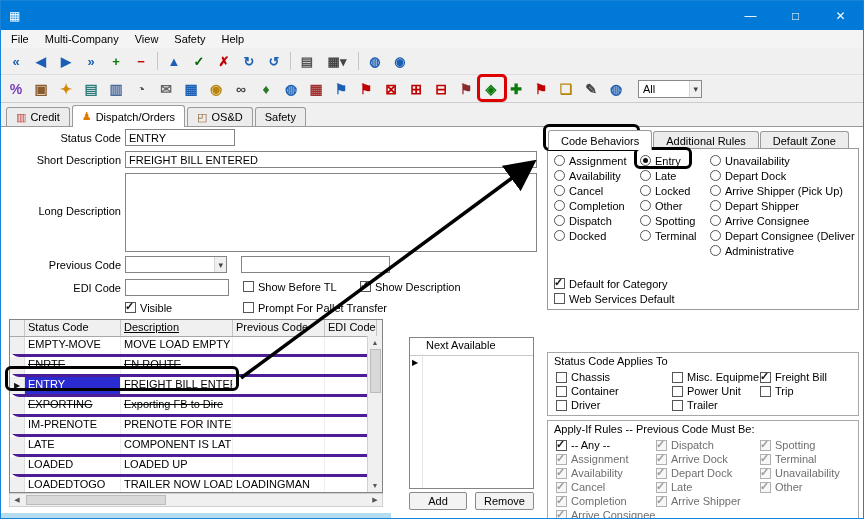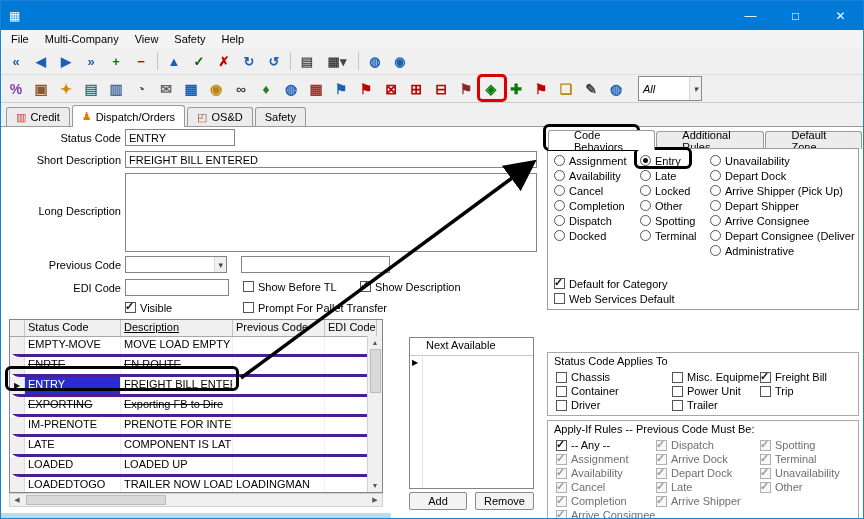--- a/index.html
+++ b/index.html
@@ -17,21 +17,21 @@
   .menubar{position:absolute;left:0;top:29px;width:100%;height:18px;background:#f4f4f4;display:flex;align-items:center;padding-left:2px;box-sizing:border-box;}
   .menuitem{padding:0 8px;}
   .toolbar{position:absolute;left:0;width:100%;background:#f0f0f0;display:flex;align-items:center;padding-left:4px;box-sizing:border-box;}
   .t1{top:47px;height:27px;border-bottom:1px solid #dedede;}
   .t2{top:74px;height:28px;border-bottom:1px solid #cccccc;}
   .tbi{width:22px;height:20px;display:inline-flex;align-items:center;justify-content:center;font-size:13px;color:#333;margin-right:3px;flex:none;font-weight:600;}
   .t2 .tbi{font-size:14px;}
   .tbi.sep{width:1px;height:18px;background:#c6c6c6;margin:0 5px 0 2px;font-size:0;}
   .tbi.wide{width:32px;}
   .combo{background:#fff;border:1px solid #8a8a8a;display:flex;align-items:center;padding-left:4px;box-sizing:border-box;overflow:hidden;}
-  .allcombo{width:64px;height:25px;margin-left:8px;font-style:italic;}
+  .allcombo{width:64px;height:18px;margin-left:8px;}
   .drop{margin-left:auto;height:100%;display:flex;align-items:center;padding:0 3px;font-size:9px;color:#444;background:#f0f0f0;border-left:1px solid #d6d6d6;flex:none;}
   
   .tabbar{position:absolute;left:0;top:102px;width:100%;height:24px;background:#f0f0f0;border-bottom:1px solid #9a9a9a;
           display:flex;align-items:flex-end;padding-left:5px;box-sizing:border-box;}
   .tab{display:inline-flex;align-items:center;gap:4px;padding:0 9px;height:18px;background:#ececec;
        border:1px solid #9a9a9a;border-bottom:none;border-radius:3px 3px 0 0;margin-right:2px;position:relative;}
   .tab.selected{background:#fff;height:21px;margin-bottom:-1px;z-index:2;}
   .tabicon{font-size:11px;}
   .tabicon:empty{display:none;}
   .page{position:absolute;left:0;top:126px;width:100%;height:393px;background:#fff;}
@@ -71,21 +71,21 @@
   .hthumb{width:140px;height:10px;background:#d9d9d9;border:1px solid #bcbcbc;margin:0 2px;box-sizing:border-box;}
   
   .listbox{position:absolute;border:1px solid #848484;background:#fff;box-sizing:border-box;}
   .lb-head{height:16px;border-bottom:1px solid #c8c8c8;padding:1px 4px 0 16px;white-space:nowrap;}
   .lb-selcol{position:absolute;left:0;top:16px;bottom:0;width:12px;border-right:1px solid #e4e4e4;}
   .lb-mark{position:absolute;left:2px;top:20px;font-size:8px;}
   .btn{position:absolute;height:18px;background:#f3f3f3;border:1px solid #8a8a8a;border-radius:2px;
        display:flex;align-items:center;justify-content:center;box-sizing:border-box;}
   
   .btabbar{position:absolute;display:flex;align-items:flex-end;height:20px;}
-  .btab{padding:0 25px;height:17px;background:#ececec;border:1px solid #9a9a9a;border-bottom:none;
+  .btab{padding:0 12px;height:17px;background:#ececec;border:1px solid #9a9a9a;border-bottom:none;
         border-radius:3px 3px 0 0;margin-right:1px;display:flex;align-items:center;position:relative;}
   .btab.selected{background:#fff;height:19px;margin-bottom:-1px;z-index:2;}
   .bpage{position:absolute;border:1px solid #9a9a9a;background:#fff;box-sizing:border-box;}
   .col{position:absolute;}
   .rrow{display:flex;align-items:center;gap:4px;height:15px;white-space:nowrap;}
   .rb{width:11px;height:11px;border:1px solid #555;border-radius:50%;background:#fff;position:relative;flex:none;box-sizing:border-box;}
   .rb.selected::after{content:"";position:absolute;left:2px;top:2px;width:5px;height:5px;border-radius:50%;background:#111;}
   .cbrow{display:flex;align-items:center;gap:4px;height:14px;white-space:nowrap;}
   .group{position:absolute;border:1px solid #a8a8a8;background:#fff;box-sizing:border-box;}
   .gtitle{position:absolute;left:6px;top:2px;white-space:nowrap;}

